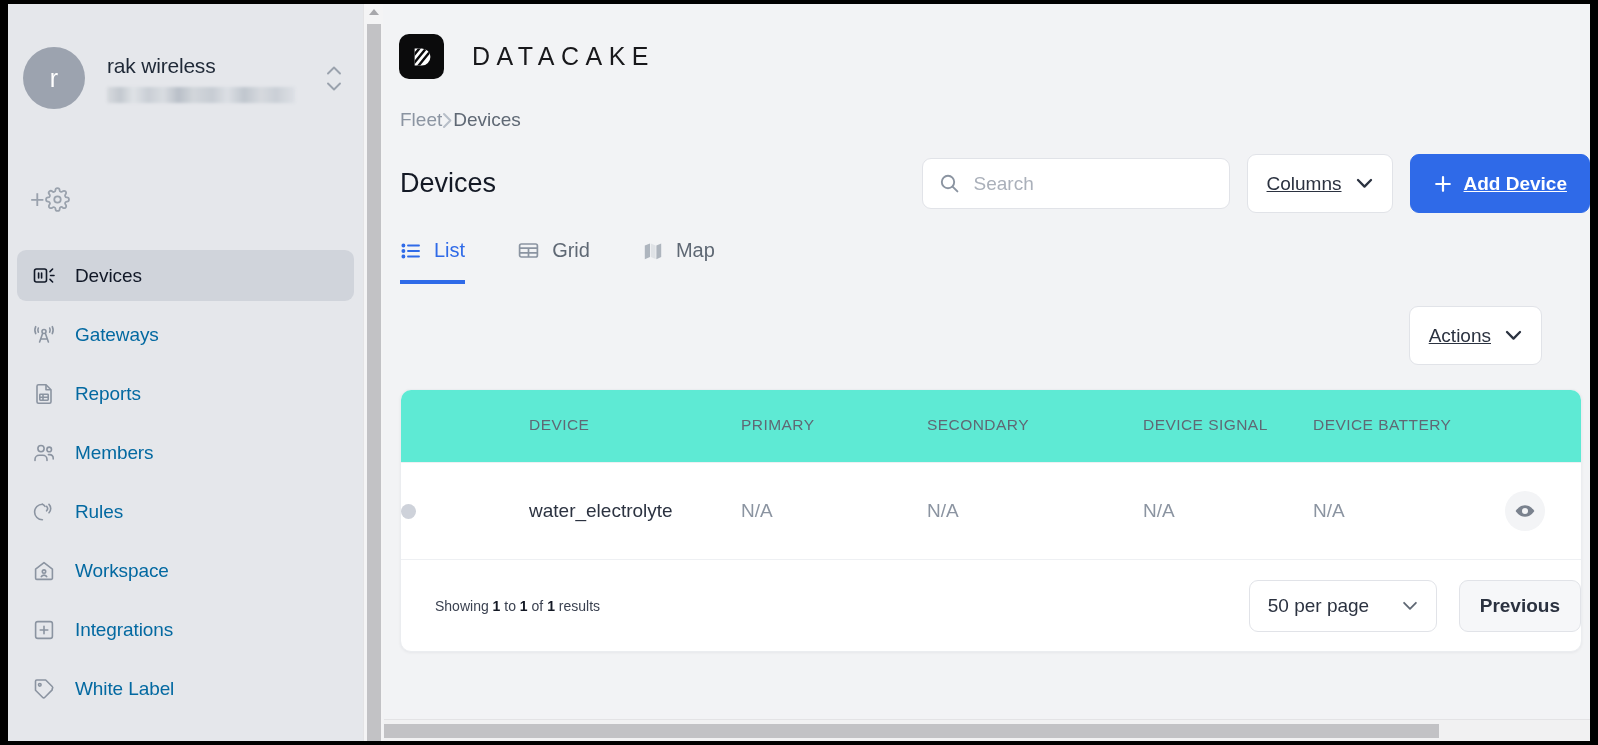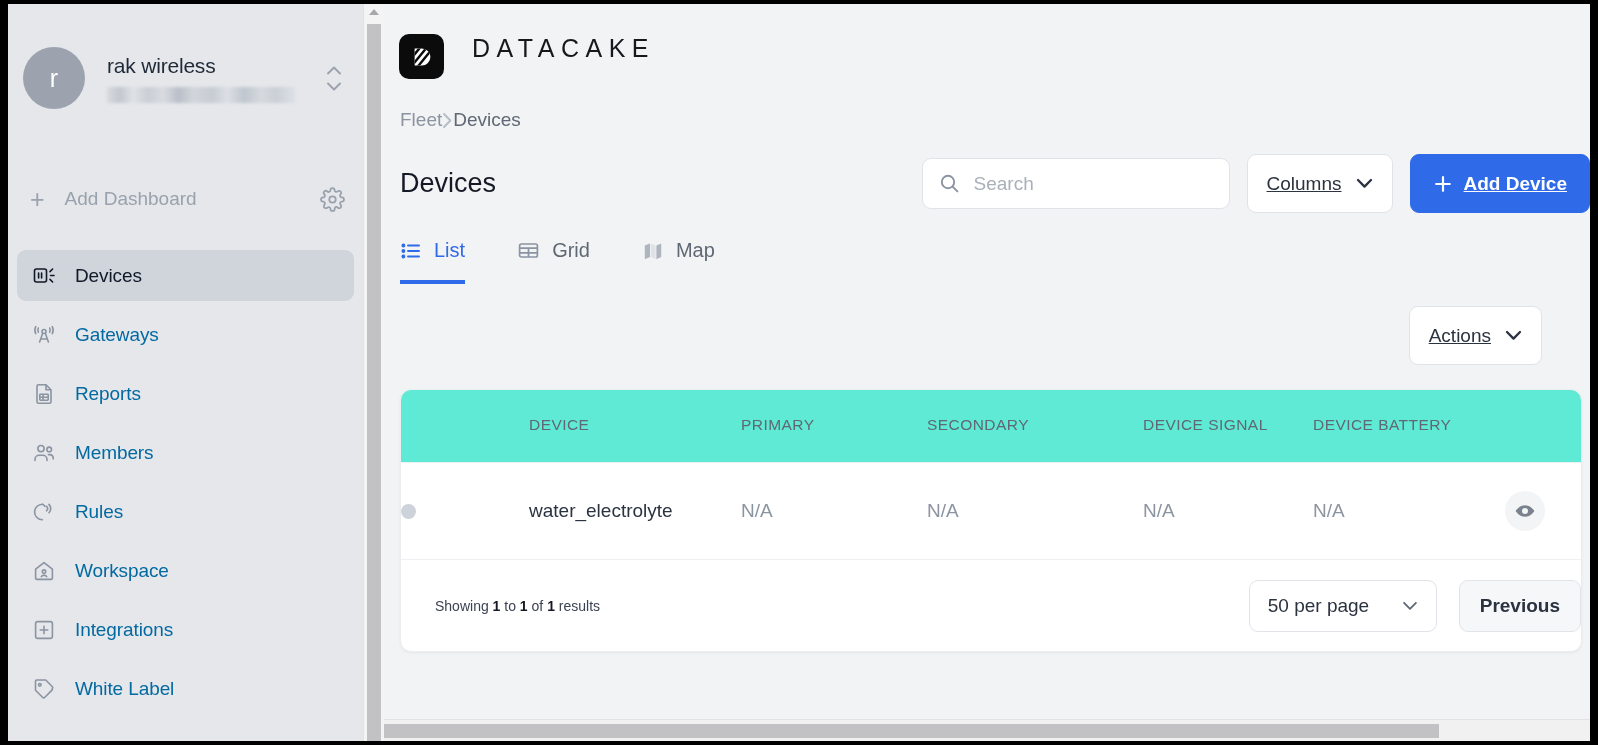--- a/index.html
+++ b/index.html
@@ -99,21 +99,21 @@
   }
 
   
   #main {
     position: absolute; left: 376px; top: 0;
     width: 1206px; height: 737px;
     background: #f2f3f5;
     overflow: hidden;
   }
   .brand {
-    display: flex; align-items: flex-start;
+    display: flex; align-items: center;
     padding: 30px 0 0 15px;
   }
   .brand-mark {
     width: 45px; height: 45px; border-radius: 10px; background: #0b0b0c;
     display: flex; align-items: center; justify-content: center;
     flex: 0 0 auto;
   }
   .brand-word {
     margin-left: 28px; font-size: 25px; letter-spacing: 6.5px;
     color: #18181b; font-weight: 400;
@@ -270,21 +270,20 @@
             <path d="M3 7.5 L9 1.5 L15 7.5" fill="none" stroke="#9aa2ad" stroke-width="1.9" stroke-linecap="round" stroke-linejoin="round"></path>
           </svg>
         <svg width="18" height="10" viewBox="0 0 18 10">
             <path d="M3 2.5 L9 8.5 L15 2.5" fill="none" stroke="#9aa2ad" stroke-width="1.9" stroke-linecap="round" stroke-linejoin="round"></path>
           </svg>
       </div>
     </div>
 
     <div class="add-dash-row">
       <span class="add-dash-plus">+</span>
-      <span class="add-dash-label">Add Dashboard</span>
       <span>
         <svg width="25" height="25" viewBox="0 0 24 24" fill="none" stroke="#9aa2ad" stroke-width="1.7">
           <circle cx="12" cy="12" r="3.1"></circle>
           <path d="M19.4 15a1.65 1.65 0 0 0 .33 1.82l.06.06a2 2 0 1 1-2.83 2.83l-.06-.06a1.65 1.65 0 0 0-1.82-.33 1.65 1.65 0 0 0-1 1.51V21a2 2 0 1 1-4 0v-.09A1.65 1.65 0 0 0 9 19.4a1.65 1.65 0 0 0-1.82.33l-.06.06a2 2 0 1 1-2.83-2.83l.06-.06A1.65 1.65 0 0 0 4.6 15a1.65 1.65 0 0 0-1.51-1H3a2 2 0 1 1 0-4h.09A1.65 1.65 0 0 0 4.6 9a1.65 1.65 0 0 0-.33-1.82l-.06-.06a2 2 0 1 1 2.83-2.83l.06.06A1.65 1.65 0 0 0 9 4.6a1.65 1.65 0 0 0 1-1.51V3a2 2 0 1 1 4 0v.09a1.65 1.65 0 0 0 1 1.51 1.65 1.65 0 0 0 1.82-.33l.06-.06a2 2 0 1 1 2.83 2.83l-.06.06A1.65 1.65 0 0 0 19.4 9V9a1.65 1.65 0 0 0 1.51 1H21a2 2 0 1 1 0 4h-.09a1.65 1.65 0 0 0-1.51 1z"></path>
         </svg>
       </span>
     </div>
 
     <div class="nav">
 

